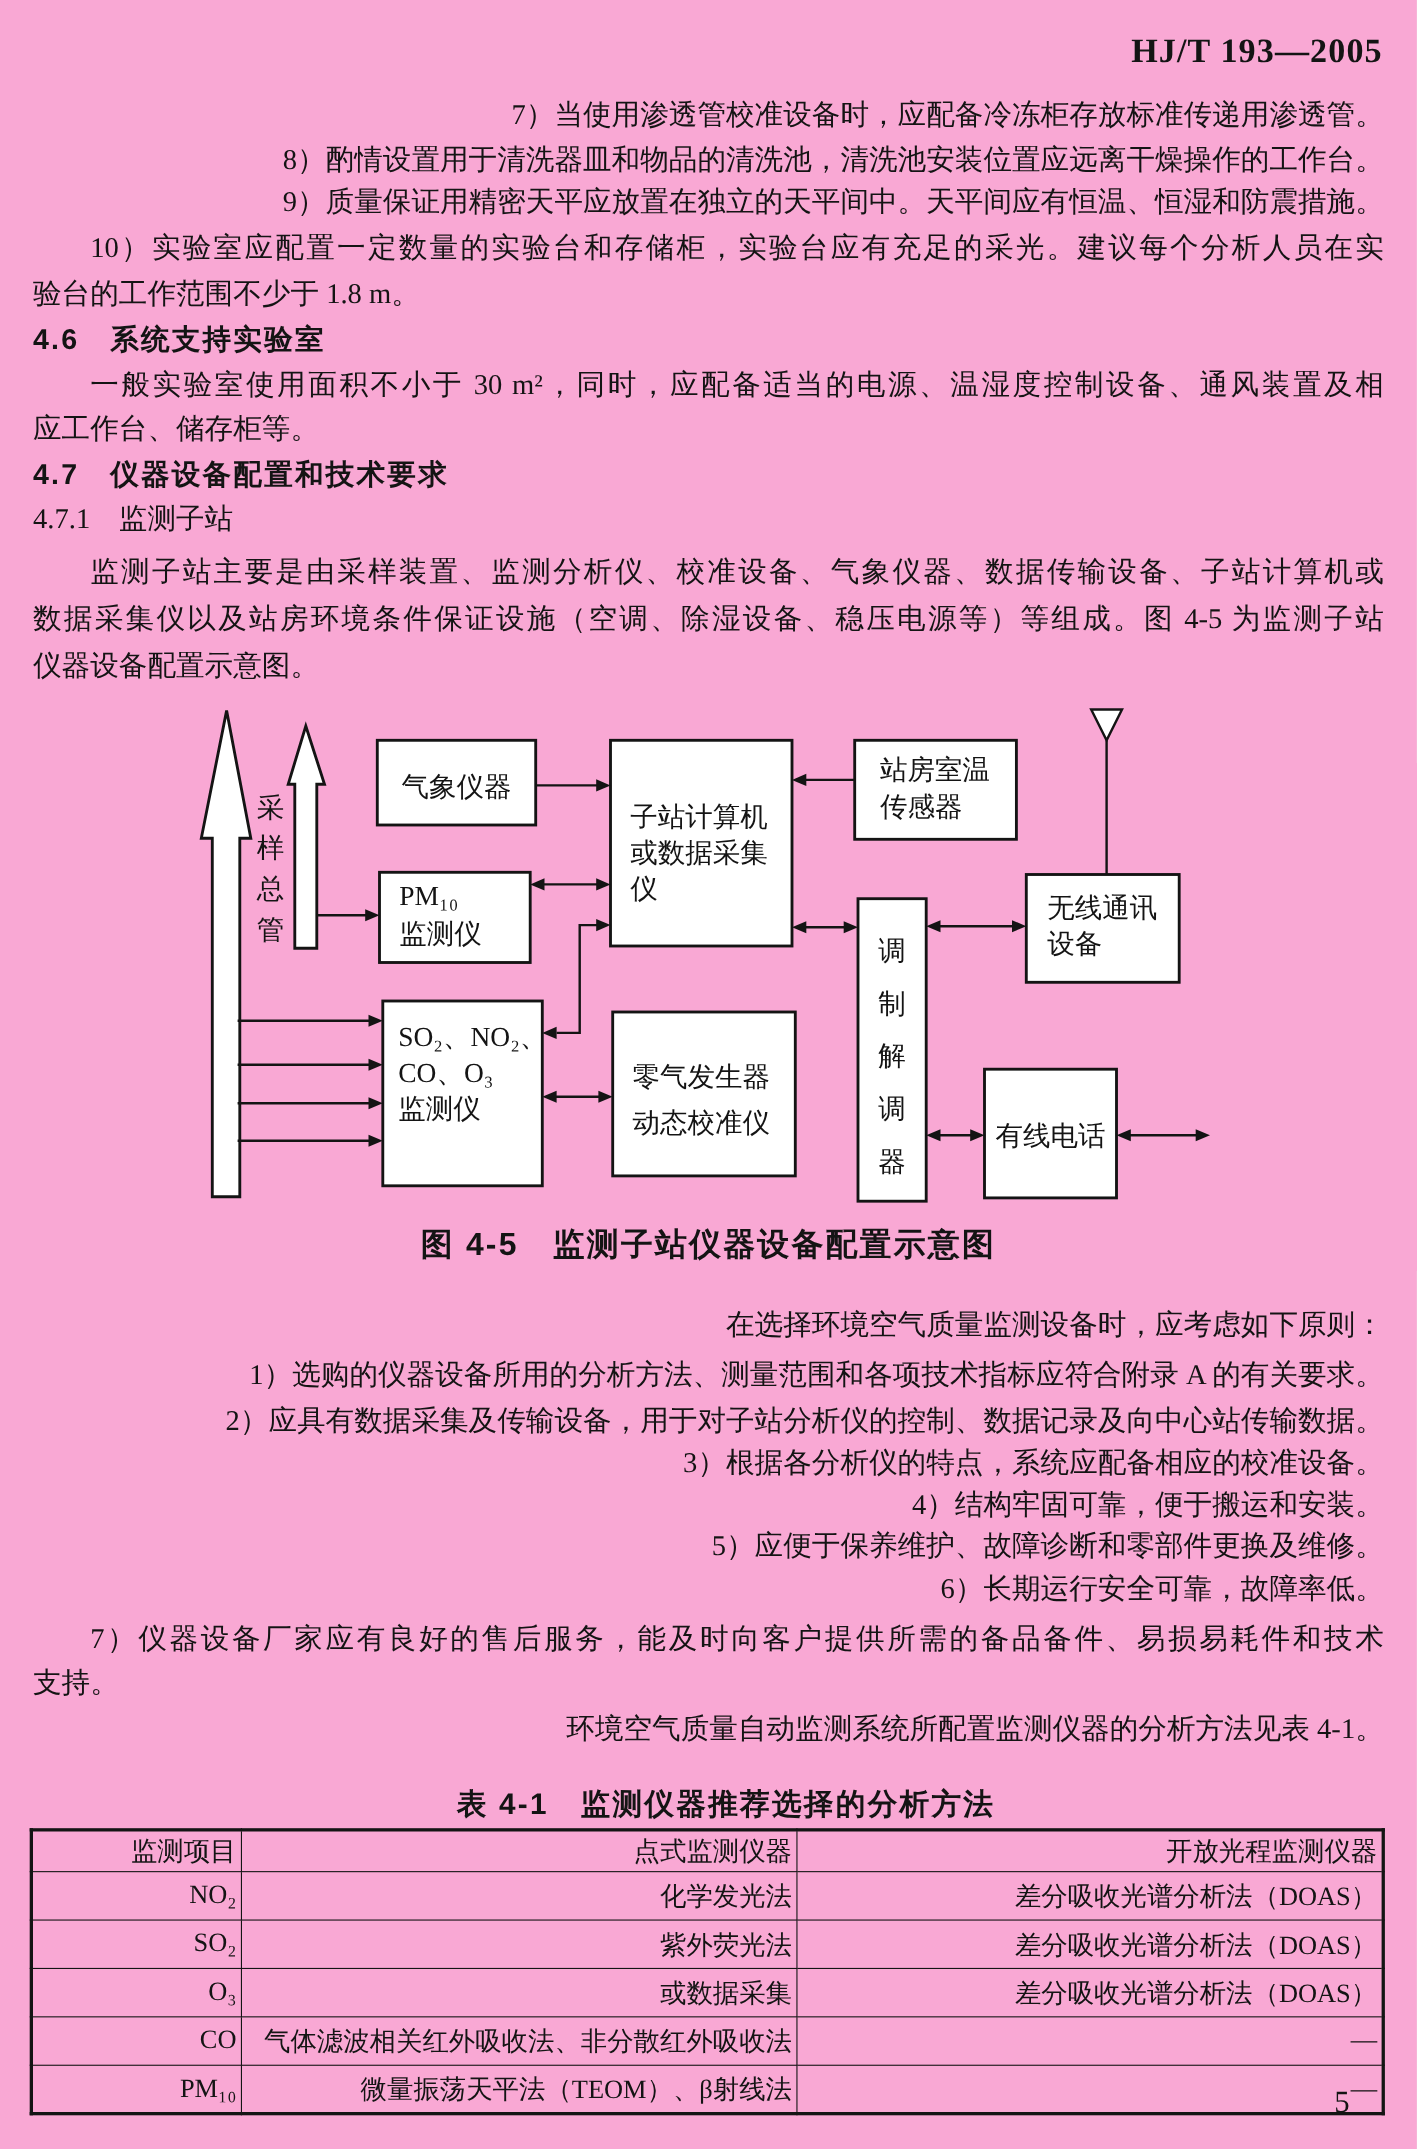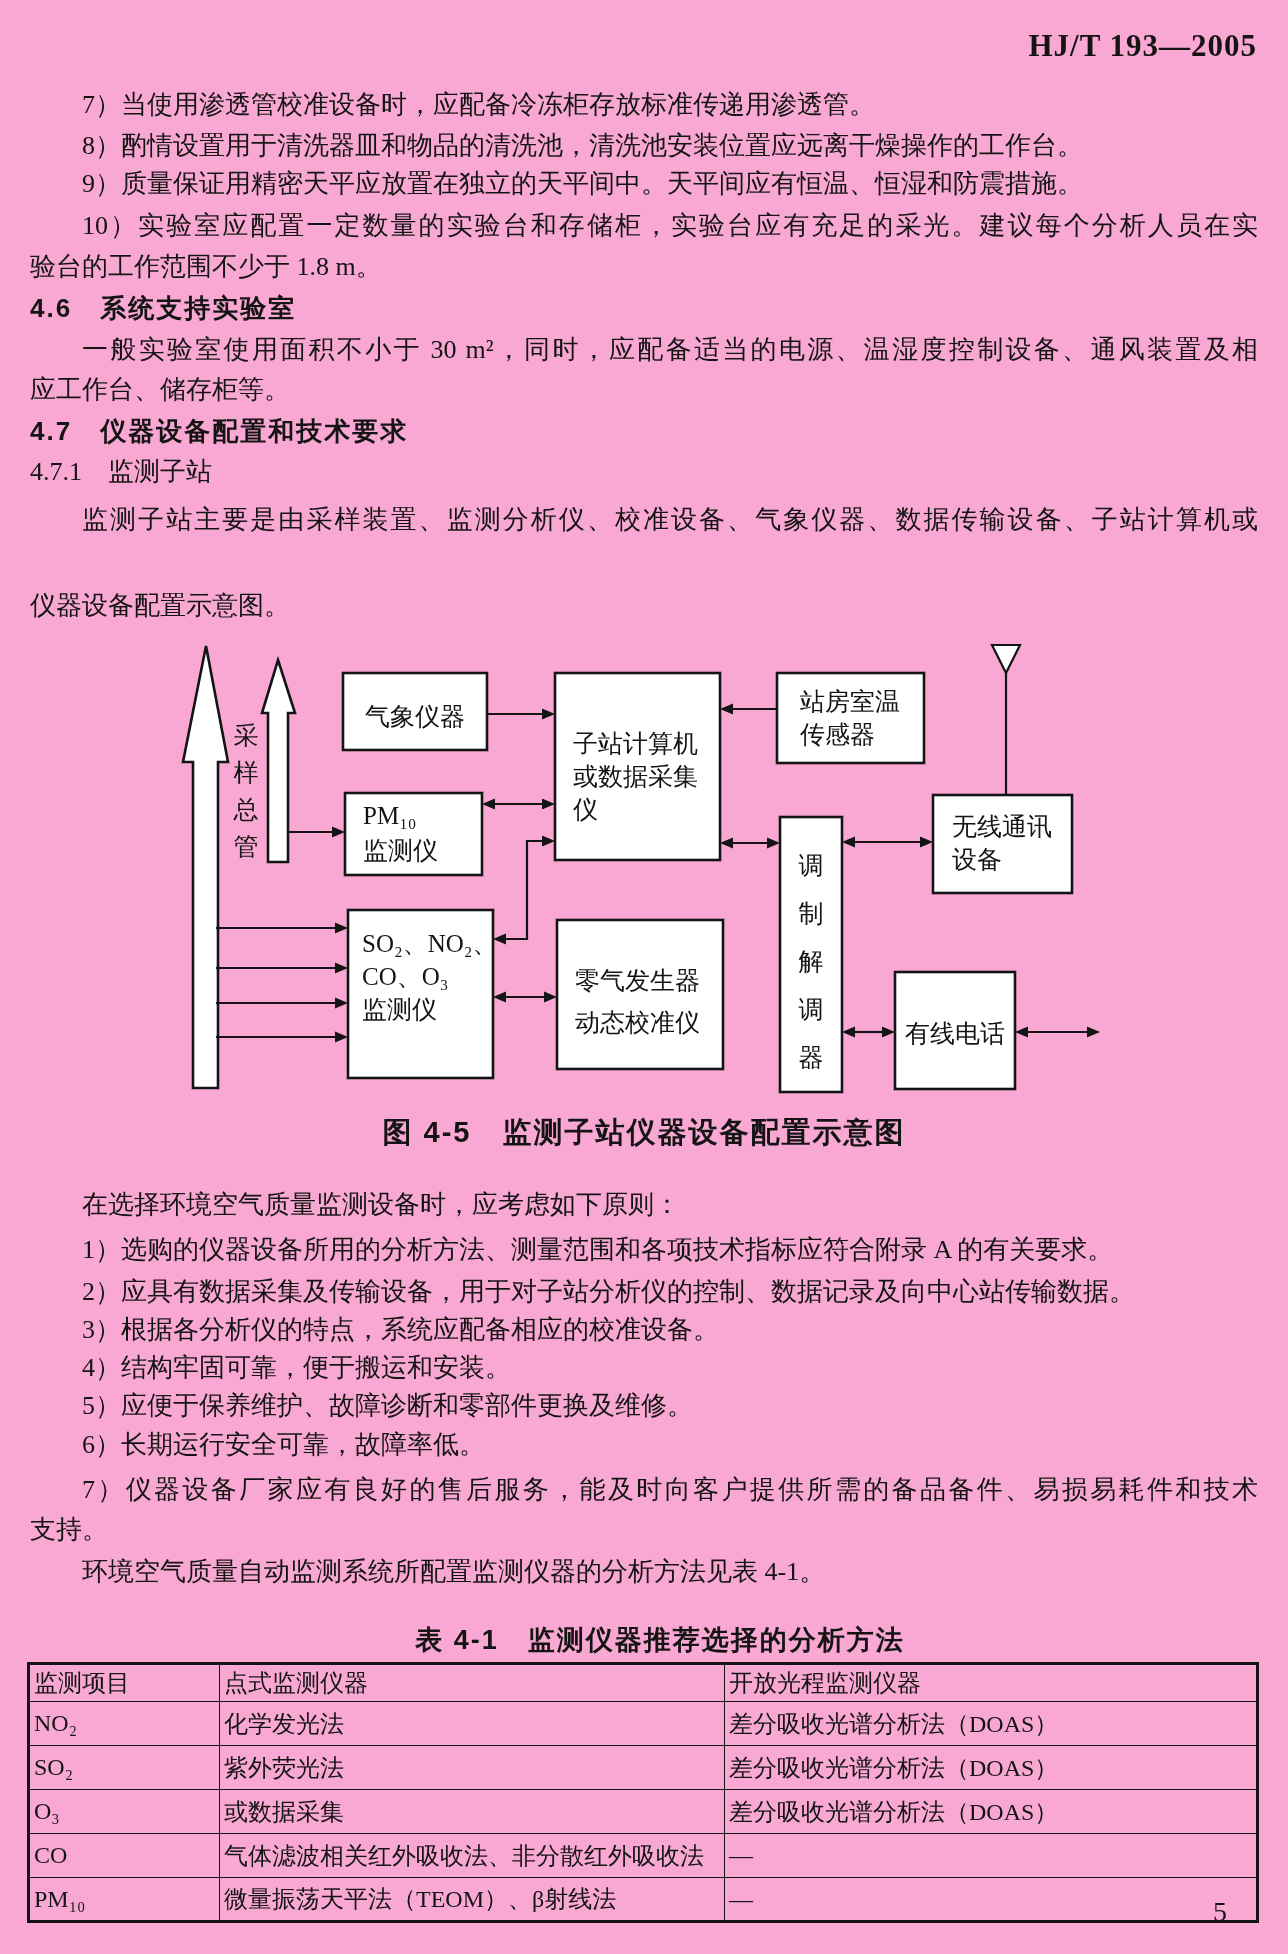--- a/index.html
+++ b/index.html
@@ -12,40 +12,40 @@
   }
   .hdr{
     position:absolute;top:28px;left:0;width:1257px;
     text-align:right;font-weight:bold;font-size:31px;
     letter-spacing:1px;
   }
   .line{
     position:absolute;left:30px;width:1228px;height:40px;
     font-size:26px;line-height:40px;white-space:nowrap;
   }
-  .ind{text-indent:52px;}
+  .ind{text-indent:52px;text-align:right;}
   .just{white-space:normal;text-align:justify;text-align-last:justify;}
   .hding{font-family:"Liberation Sans","DejaVu Sans",sans-serif;font-weight:bold;letter-spacing:2px;}
   .caption{
     position:absolute;left:0;top:1110px;width:1288px;height:44px;
     text-align:center;font-size:29px;line-height:44px;font-weight:bold;
     font-family:"Liberation Sans","DejaVu Sans",sans-serif;letter-spacing:2px;
   }
   .tbl-title{
     position:absolute;left:16px;top:1622px;width:1288px;height:36px;
     text-align:center;font-size:27px;line-height:36px;font-weight:bold;
     font-family:"Liberation Sans","DejaVu Sans",sans-serif;letter-spacing:2px;
   }
   table.t41{
     position:absolute;left:27px;top:1662px;width:1229px;
     border-collapse:collapse;table-layout:fixed;
     font-size:24px;
   }
   table.t41 td,table.t41 th{
-    border:1.5px solid #141414;text-align:left;vertical-align:middle;
+    border:1.5px solid #141414;text-align:right;vertical-align:middle;
     font-weight:normal;padding:0 4px;overflow:hidden;white-space:nowrap;
   }
   table.t41{border:3px solid #141414;}
   table.t41 tr{height:44px;}
   table.t41 tr.hd{height:38px;}
   .pageno{
     position:absolute;top:1896px;left:1190px;width:60px;
     font-size:28px;text-align:center;
   }
   svg.fig{position:absolute;left:0;top:620px;}
@@ -69,20 +69,21 @@
   <div class="line ind" style="top:126px">8）酌情设置用于清洗器皿和物品的清洗池，清洗池安装位置应远离干燥操作的工作台。</div>
   <div class="line ind" style="top:164px">9）质量保证用精密天平应放置在独立的天平间中。天平间应有恒温、恒湿和防震措施。</div>
   <div class="line ind just" style="top:206px">10）实验室应配置一定数量的实验台和存储柜，实验台应有充足的采光。建议每个分析人员在实</div>
   <div class="line" style="top:247px">验台的工作范围不少于 1.8 m。</div>
   <div class="line hding" style="top:288px">4.6　系统支持实验室</div>
   <div class="line ind just" style="top:330px">一般实验室使用面积不小于 30 m²，同时，应配备适当的电源、温湿度控制设备、通风装置及相</div>
   <div class="line" style="top:370px">应工作台、储存柜等。</div>
   <div class="line hding" style="top:411px">4.7　仪器设备配置和技术要求</div>
   <div class="line" style="top:452px">4.7.1　监测子站</div>
   <div class="line ind just" style="top:500px">监测子站主要是由采样装置、监测分析仪、校准设备、气象仪器、数据传输设备、子站计算机或</div>
+  <div class="line just" style="top:543px">数据采集仪以及站房环境条件保证设施（空调、除湿设备、稳压电源等）等组成。图 4-5 为监测子站</div>
   <div class="line" style="top:586px">仪器设备配置示意图。</div>
 
   <svg class="fig" width="1288" height="510" viewBox="0 620 1288 510">
 
     <polygon class="big" points="206,646 228,762 218,762 218,1088 193,1088 193,762 183,762"></polygon>
     <polygon class="big" points="278,660 295,713 288,713 288,862 268,862 268,713 262,713"></polygon>
 
     <g>
       <text x="246" y="735" text-anchor="middle" dominant-baseline="central">采</text>
       <text x="246" y="772" text-anchor="middle" dominant-baseline="central">样</text>

